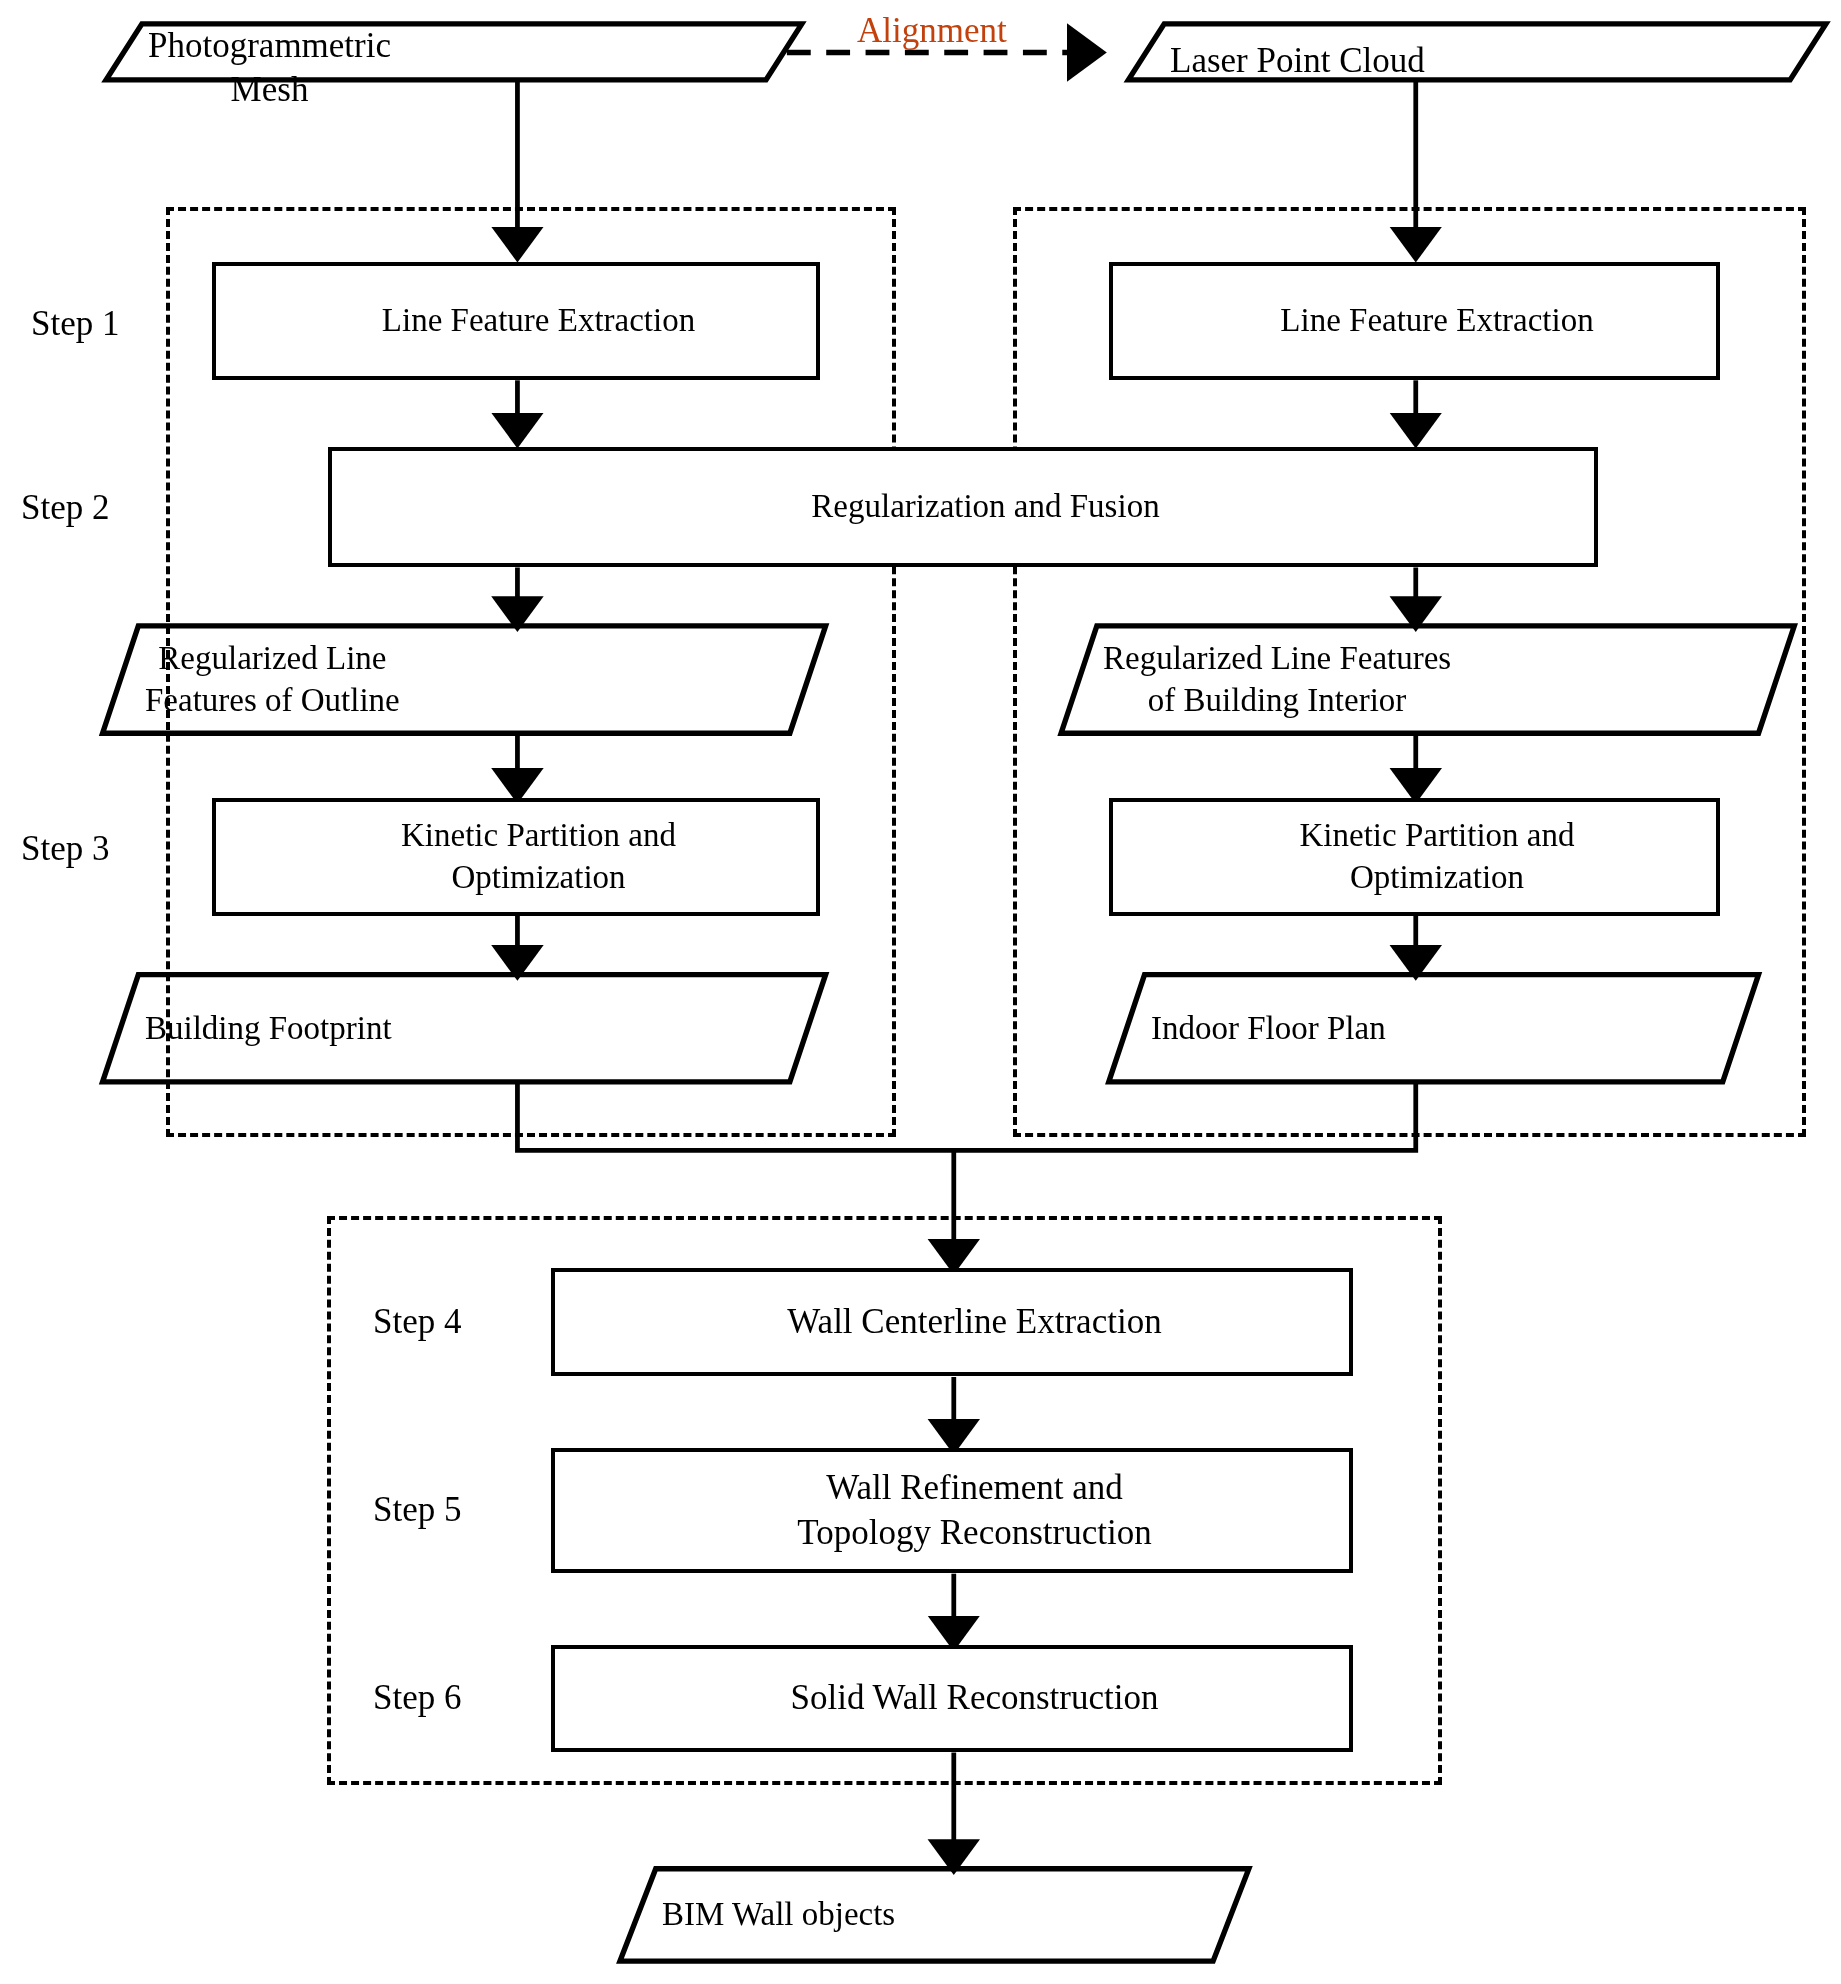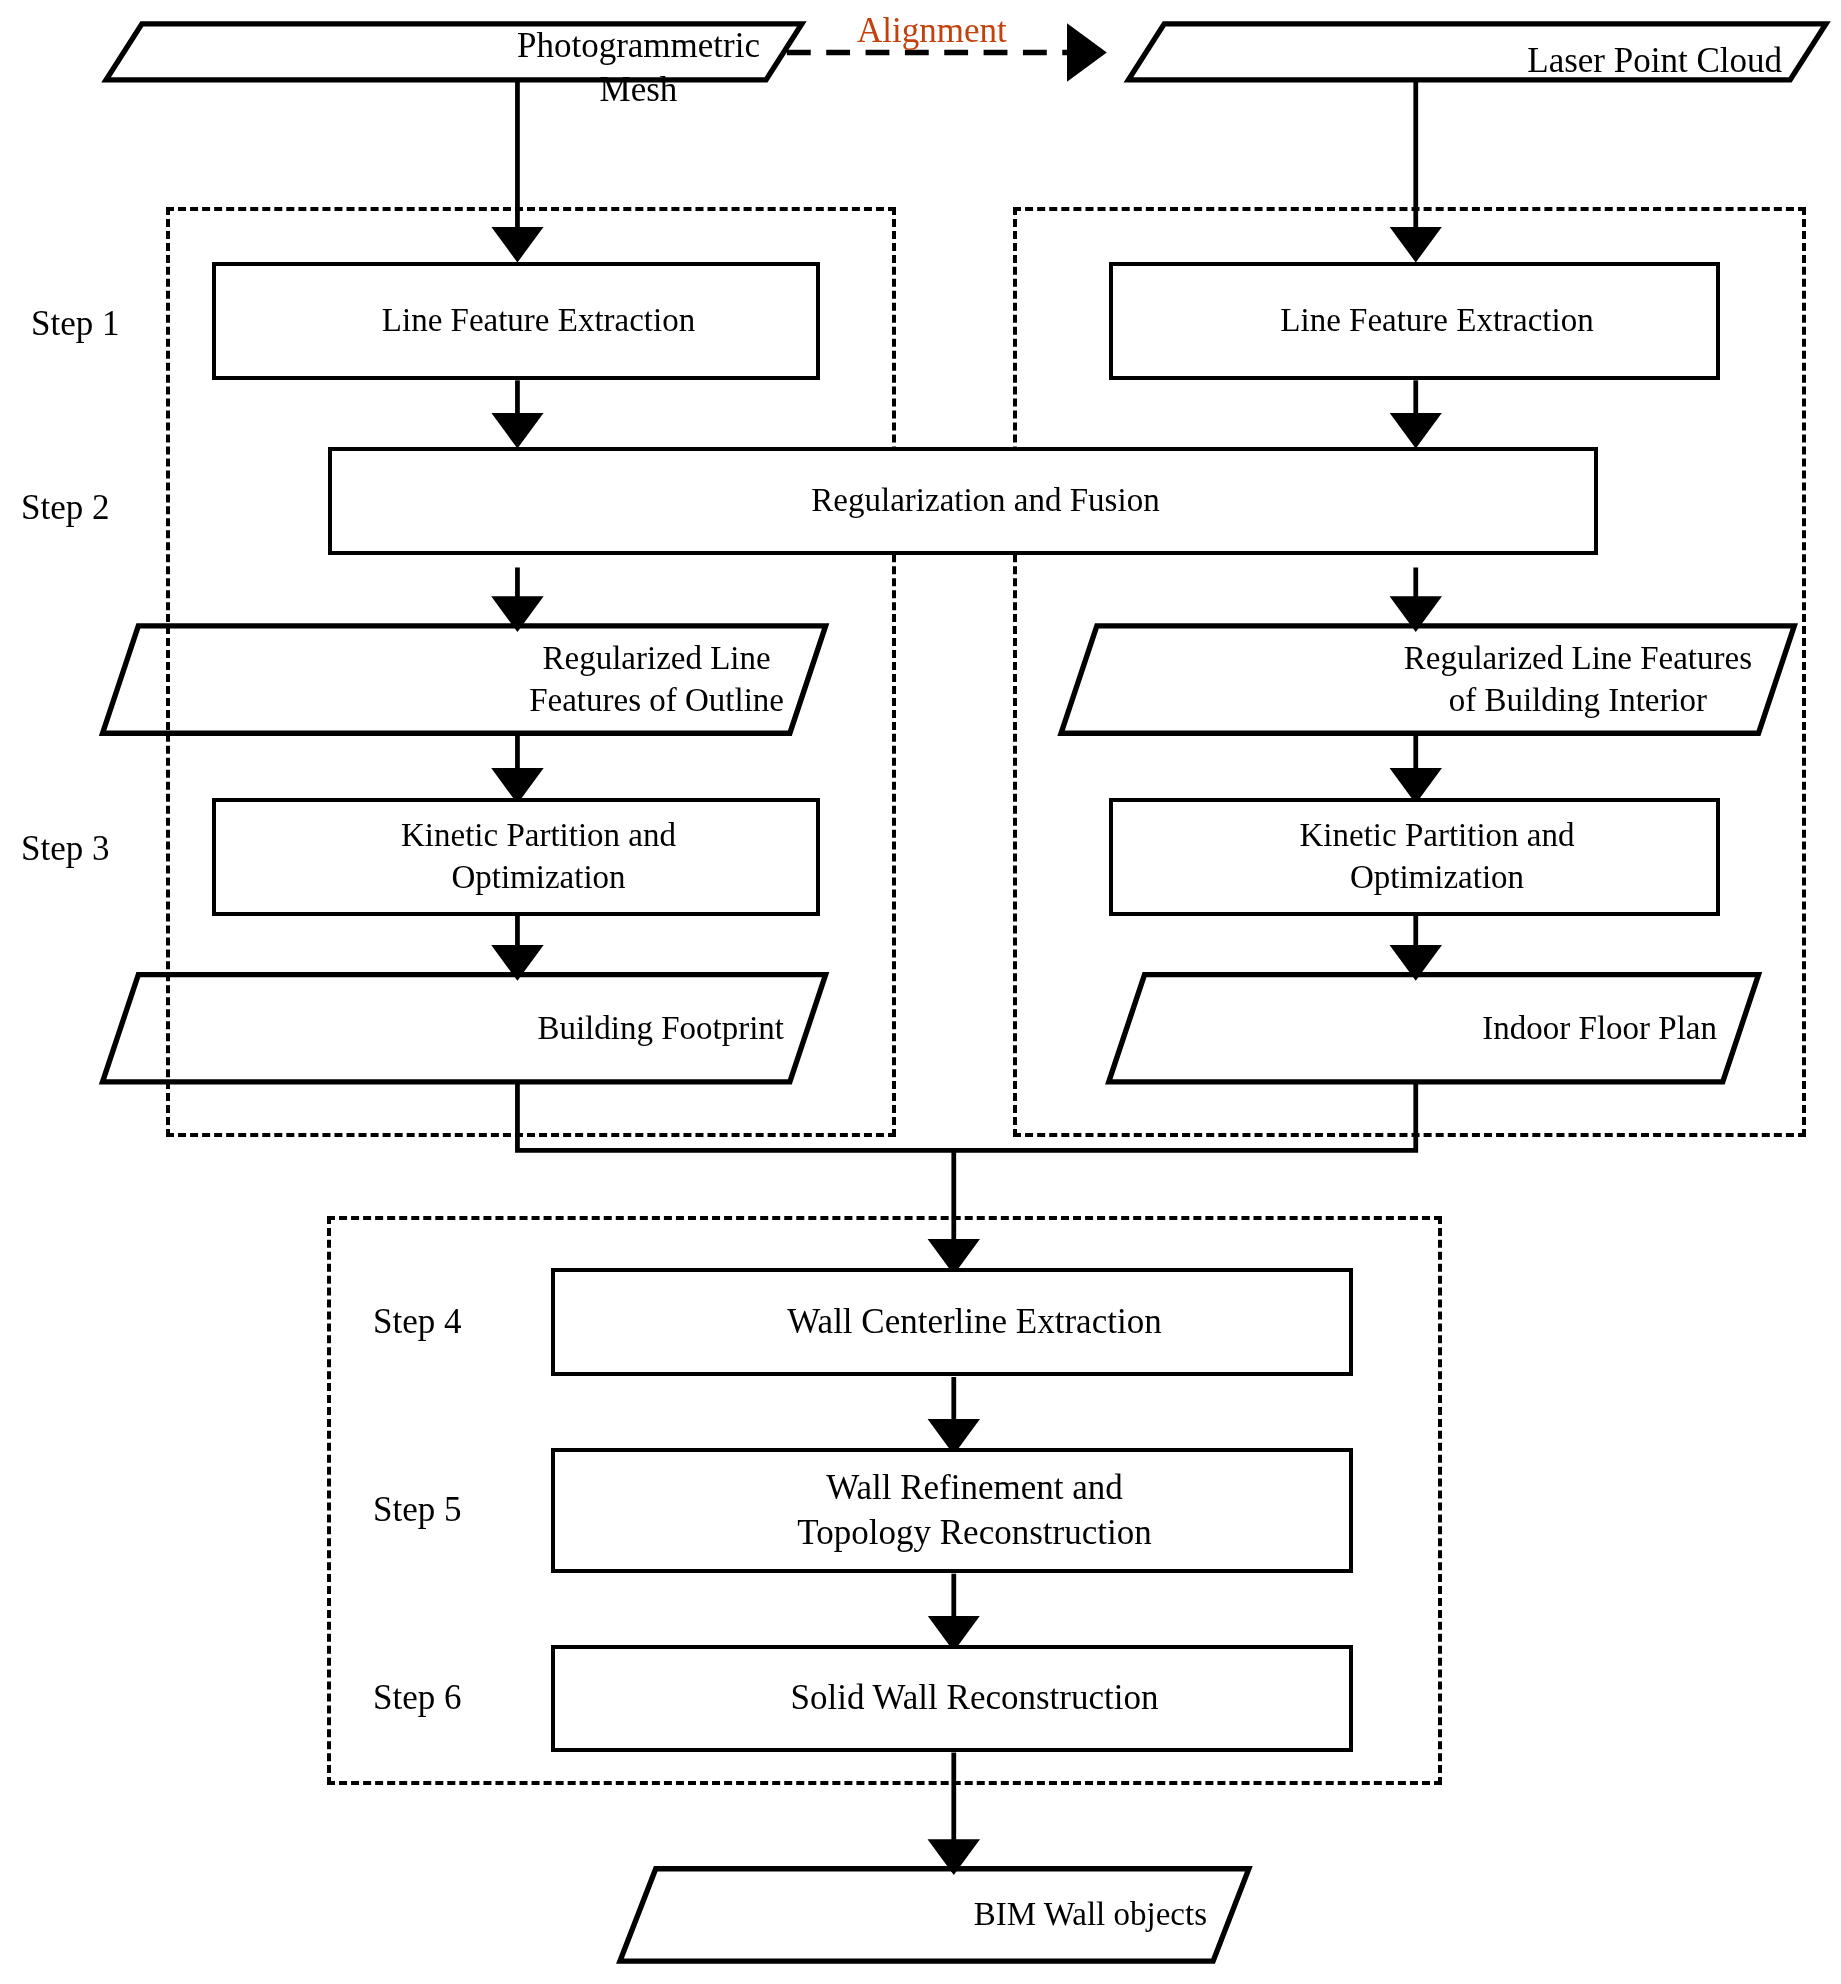--- a/index.html
+++ b/index.html
@@ -31,21 +31,21 @@
     white-space: pre-line;
     padding-left: 45px;
   }
   .rect {
     border: 4.2px solid #000000;
   }
   .para-wrap {
     position: absolute;
     display: flex;
     align-items: center;
-    justify-content: flex-end;
+    justify-content: flex-start;
   }
   .para-label {
     position: relative;
     z-index: 2;
     text-align: center;
     color: #000;
     line-height: 1.26;
     white-space: pre-line;
     padding: 0 42px;
   }
@@ -169,21 +169,21 @@
   </div>
 
   <div class="node rect" style="left:212px; top:262px; width:608px; height:118px; font-size:33px;">
     <span>Line Feature Extraction</span>
   </div>
 
   <div class="node rect" style="left:1109px; top:262px; width:611px; height:118px; font-size:33px;">
     <span>Line Feature Extraction</span>
   </div>
 
-  <div class="node rect" style="left:328px; top:447px; width:1270px; height:108px; font-size:33px;">
+  <div class="node rect" style="left:328px; top:447px; width:1270px; height:120px; font-size:33px;">
     <span>Regularization and Fusion</span>
   </div>
 
   <div class="node rect" style="left:212px; top:798px; width:608px; height:118px; font-size:33px;">
     <span>Kinetic Partition and
 Optimization</span>
   </div>
 
   <div class="node rect" style="left:1109px; top:798px; width:611px; height:118px; font-size:33px;">
     <span>Kinetic Partition and

